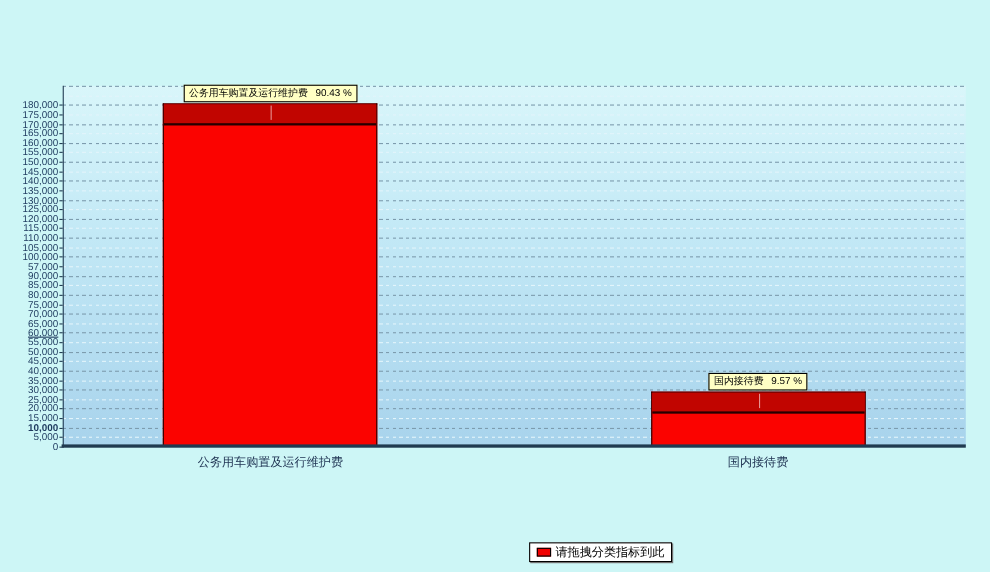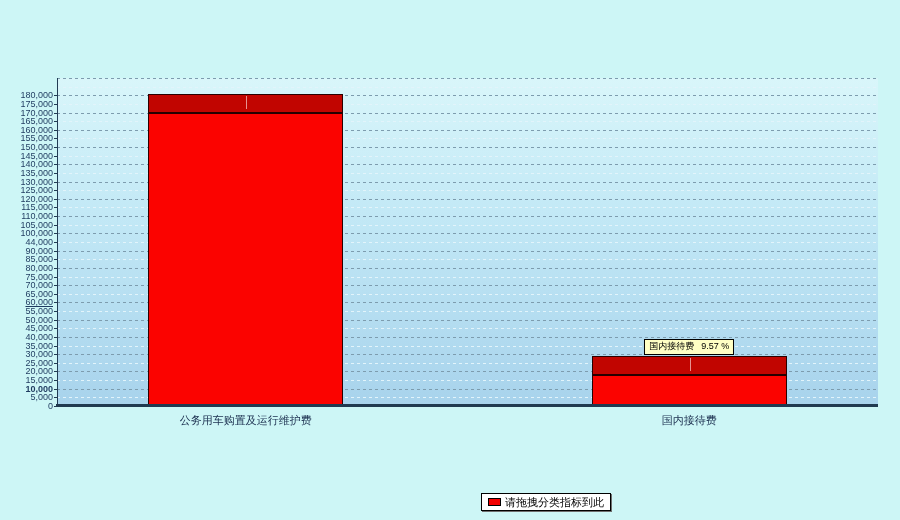--- a/index.html
+++ b/index.html
@@ -126,20 +126,21 @@
       <div class="gridline minor" style="top: 43.1579px;"></div>
       <div class="gridline major" style="top: 34.5263px;"></div>
       <div class="gridline minor" style="top: 25.8947px;"></div>
       <div class="gridline major" style="top: 17.2632px;"></div>
       <div class="gridline minor" style="top: 8.63158px;"></div>
       <div class="gridline major" style="top: 0px;"></div>
       <div class="bar" style="left: 91px; width: 195px; height: 312px;">
         <div class="bar-cap" style="height: 19px;"></div>
         <div class="tip-connector"></div>
       </div>
+      <div class="datatip" style="left: 188.83px; bottom: 313px;"><span>公务用车购置及运行维护费</span><span class="pct">90.43 %</span></div>
       <div class="bar" style="left: 535px; width: 195px; height: 50px;">
         <div class="bar-cap" style="height: 19px;"></div>
         <div class="tip-connector"></div>
       </div>
       <div class="datatip" style="left: 632.17px; bottom: 51px;"><span>国内接待费</span><span class="pct">9.57 %</span></div>
     </div>
 
   <div id="ylabels">
       <div class="y-axis-label" style="top: 406px;">0</div>
       <div class="y-tick" style="left: 54px; top: 406px;"></div>
@@ -172,21 +173,21 @@
       <div class="y-axis-label" style="top: 285.158px;">70,000</div>
       <div class="y-tick" style="left: 54px; top: 285.158px;"></div>
       <div class="y-axis-label" style="top: 276.526px;">75,000</div>
       <div class="y-tick" style="left: 54px; top: 276.526px;"></div>
       <div class="y-axis-label" style="top: 267.895px;">80,000</div>
       <div class="y-tick" style="left: 54px; top: 267.895px;"></div>
       <div class="y-axis-label" style="top: 259.263px;">85,000</div>
       <div class="y-tick" style="left: 54px; top: 259.263px;"></div>
       <div class="y-axis-label" style="top: 250.632px;">90,000</div>
       <div class="y-tick" style="left: 54px; top: 250.632px;"></div>
-      <div class="y-axis-label" style="top: 242px;">44,000</div>
+      <div class="y-axis-label" style="top: 242px;">57,000</div>
       <div class="y-tick" style="left: 54px; top: 242px;"></div>
       <div class="y-axis-label" style="top: 233.368px;">100,000</div>
       <div class="y-tick" style="left: 54px; top: 233.368px;"></div>
       <div class="y-axis-label" style="top: 224.737px;">105,000</div>
       <div class="y-tick" style="left: 54px; top: 224.737px;"></div>
       <div class="y-axis-label" style="top: 216.105px;">110,000</div>
       <div class="y-tick" style="left: 54px; top: 216.105px;"></div>
       <div class="y-axis-label" style="top: 207.474px;">115,000</div>
       <div class="y-tick" style="left: 54px; top: 207.474px;"></div>
       <div class="y-axis-label" style="top: 198.842px;">120,000</div>

